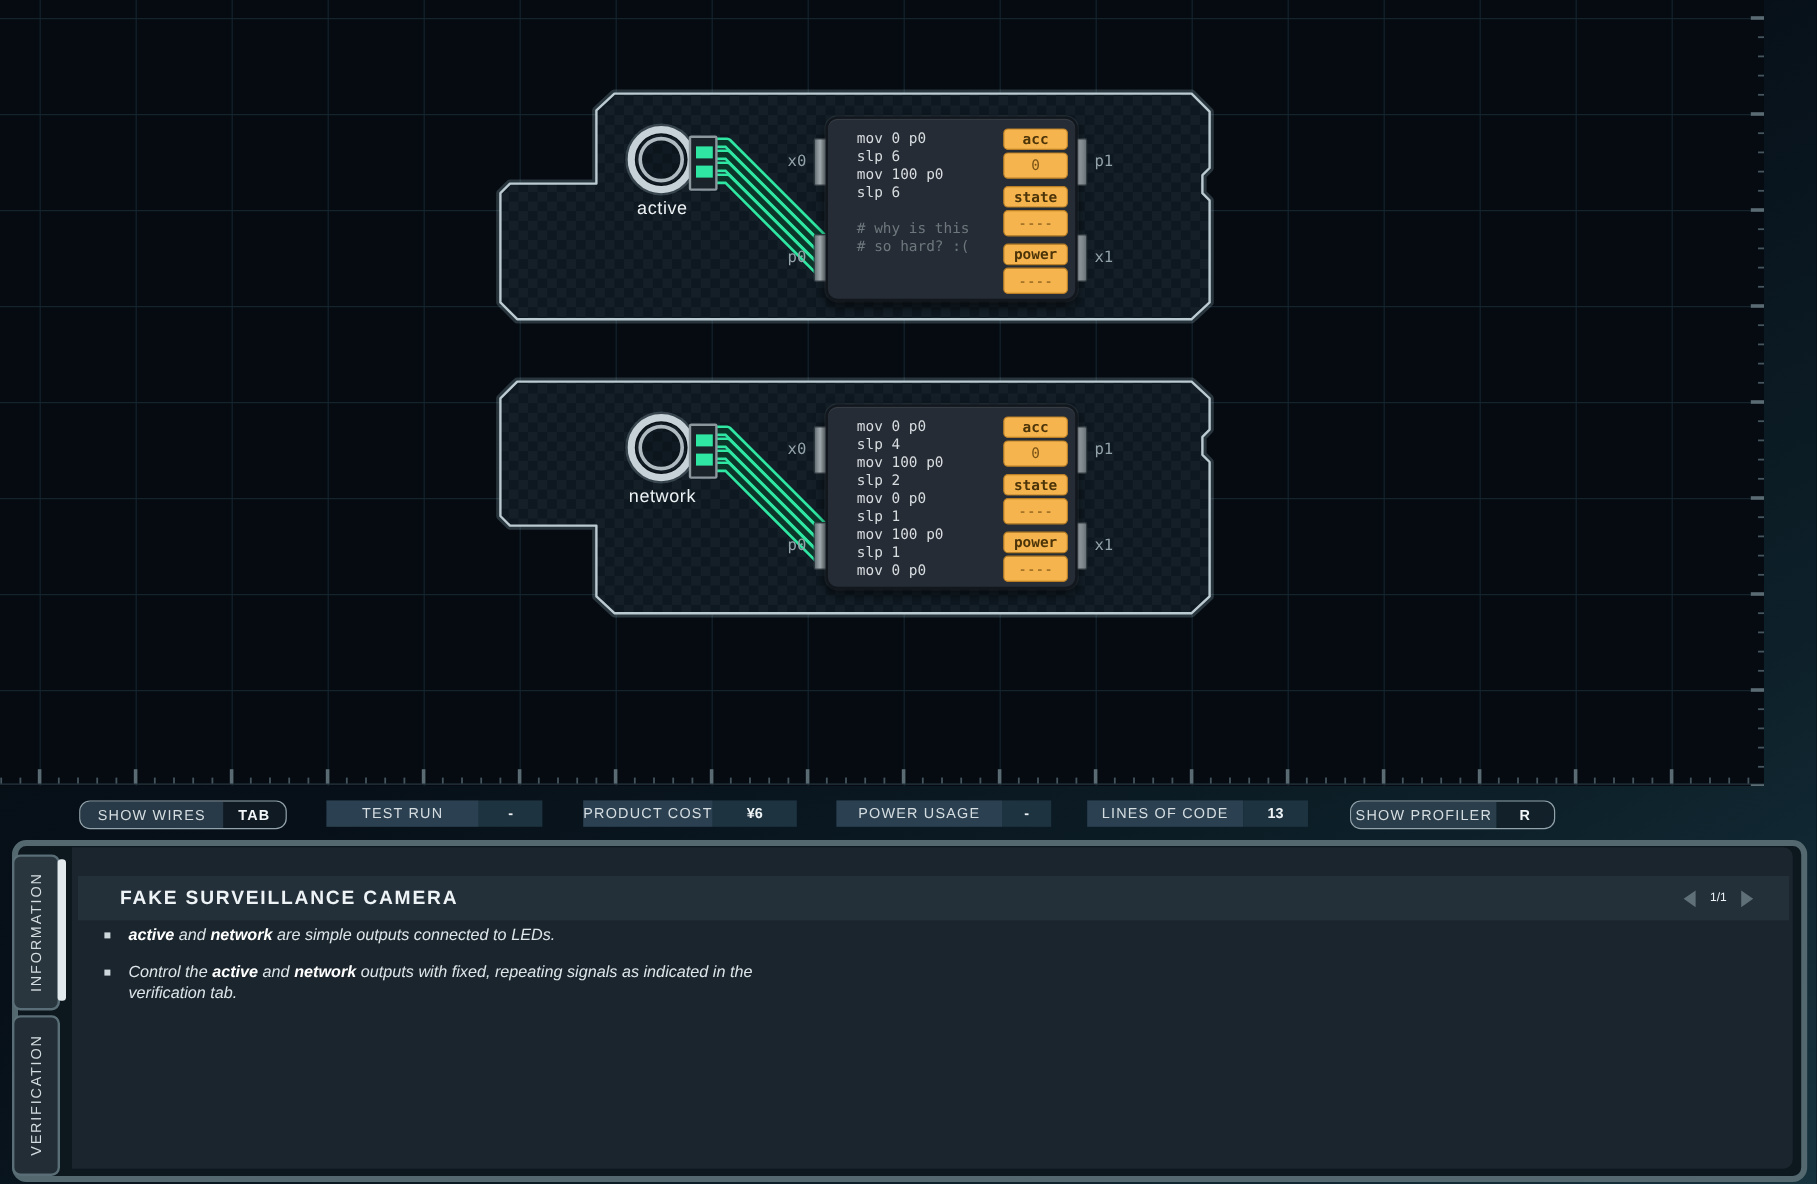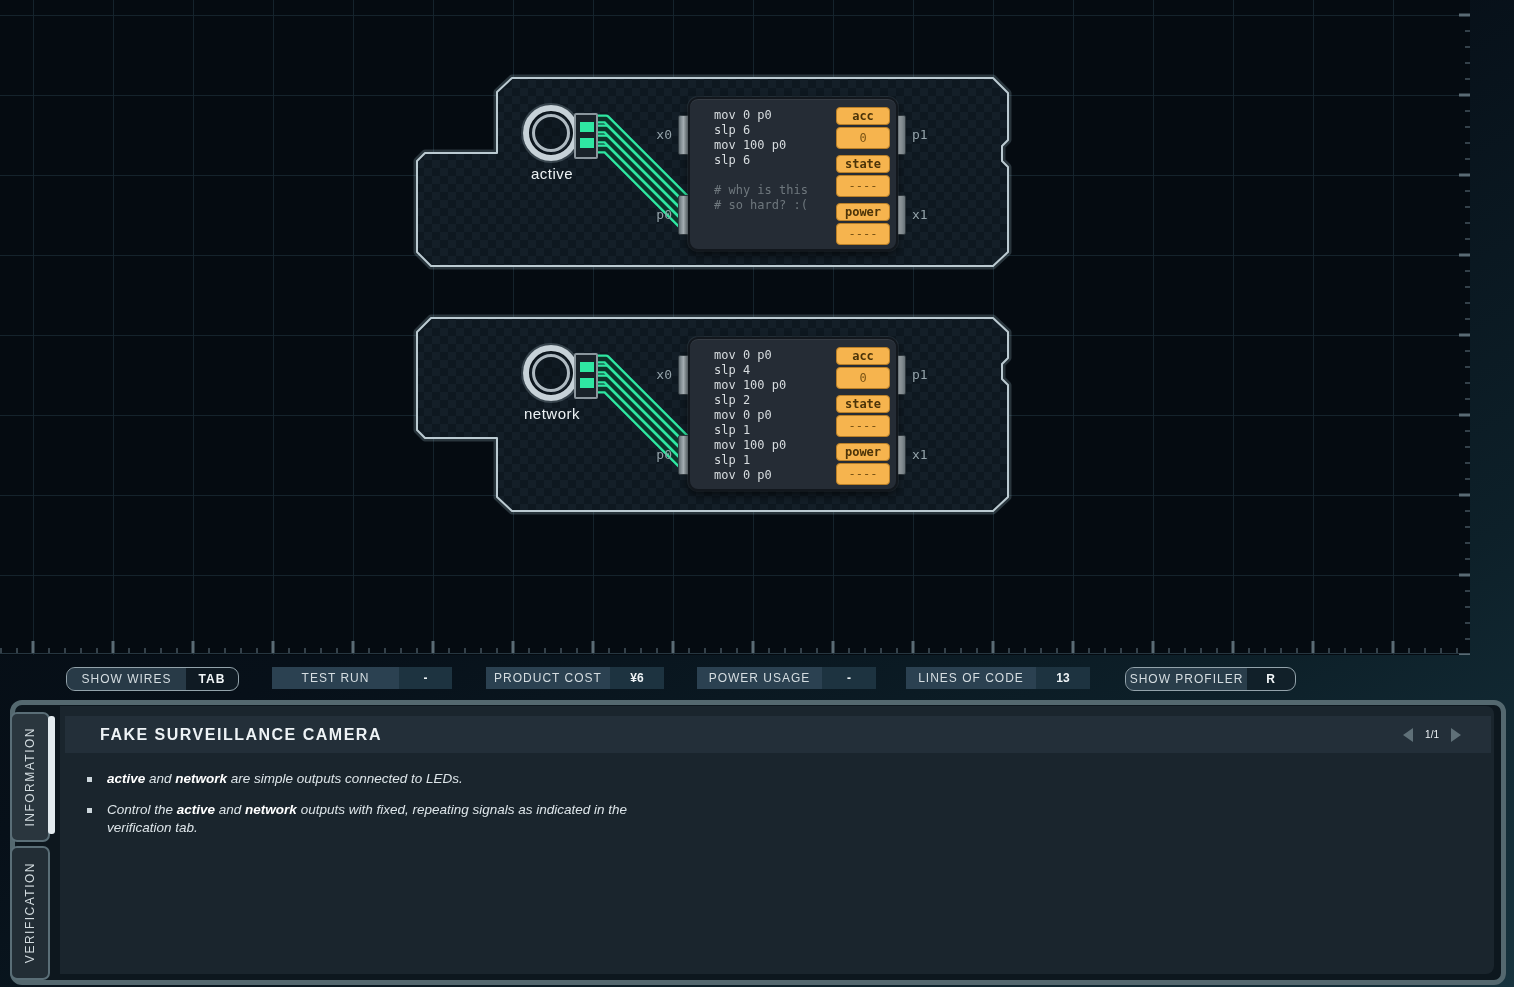--- a/index.html
+++ b/index.html
@@ -58,21 +58,21 @@
   .toolbar-btn.boxed{border:1.5px solid #93a3ab;border-radius:9px;overflow:hidden;background:rgba(20,33,42,.65);}
   .toolbar-btn.boxed .lbl{background:rgba(70,98,115,.45);}
   .toolbar-btn .lbl{background:#2b4151;}
   .toolbar-btn .val{background:#1d3340;font-weight:bold;color:#eef3f5;letter-spacing:0;}
   .toolbar-btn .key{font-weight:bold;color:#f2f6f8;}
   
   .panel-frame{position:absolute;left:10px;top:700px;width:1486px;height:275px;
                border:5px solid #54686f;border-radius:12px;background:#0d171e;}
   .panel-content{position:absolute;left:60px;top:706px;width:1434px;height:268px;background:#1a252d;
                  border-radius:0 8px 8px 0;}
-  .panel-title-bar{position:absolute;left:5px;top:10px;right:3px;height:37px;background:#232f39;
+  .panel-title-bar{position:absolute;left:5px;top:24px;right:3px;height:37px;background:#232f39;
                  display:flex;align-items:center;}
   .panel-title{padding-left:35px;color:#eef3f6;font-size:16px;letter-spacing:1.5px;font-weight:600;}
   .page-nav{position:absolute;right:30px;top:0;height:37px;display:flex;align-items:center;gap:12px;}
   .page-nav .tri-l{width:0;height:0;border-right:10px solid #5f7078;border-top:7px solid transparent;border-bottom:7px solid transparent;}
   .page-nav .tri-r{width:0;height:0;border-left:10px solid #5f7078;border-top:7px solid transparent;border-bottom:7px solid transparent;}
   .page-nav .pg{color:#eef3f6;font-size:10px;}
   .bullets{position:absolute;left:27px;top:64px;}
   .bullet-row{display:flex;margin-bottom:13px;}
   .bullet-marker{width:5px;height:5px;background:#cdd7dc;margin:7px 15px 0 0;flex:none;}
   .bullet-text{max-width:540px;color:#dde5e9;font-size:13.5px;line-height:18px;font-style:italic;}
@@ -370,25 +370,25 @@
 
   <div class="toolbar-btn boxed" style="left:66px;width:171px;">
     <div class="cell lbl" style="flex:1 1 auto;">SHOW WIRES</div>
     <div class="cell key" style="width:52px;">TAB</div>
   </div>
   <div class="toolbar-btn" style="left:272px;width:180px;">
     <div class="cell lbl" style="width:127px;">TEST RUN</div>
     <div class="cell val" style="flex:1;">-</div>
   </div>
   <div class="toolbar-btn" style="left:486px;width:178px;">
-    <div class="cell lbl" style="width:124px;">PRODUCT COST</div>
+    <div class="cell lbl" style="width:108px;">PRODUCT COST</div>
     <div class="cell val" style="flex:1;">¥6</div>
   </div>
   <div class="toolbar-btn" style="left:697px;width:179px;">
-    <div class="cell lbl" style="width:125px;">POWER USAGE</div>
+    <div class="cell lbl" style="width:138px;">POWER USAGE</div>
     <div class="cell val" style="flex:1;">-</div>
   </div>
   <div class="toolbar-btn" style="left:906px;width:184px;">
     <div class="cell lbl" style="width:130px;">LINES OF CODE</div>
     <div class="cell val" style="flex:1;">13</div>
   </div>
   <div class="toolbar-btn boxed" style="left:1125px;width:169px;">
     <div class="cell lbl" style="flex:1 1 auto;">SHOW PROFILER</div>
     <div class="cell key" style="width:48px;">R</div>
   </div>

